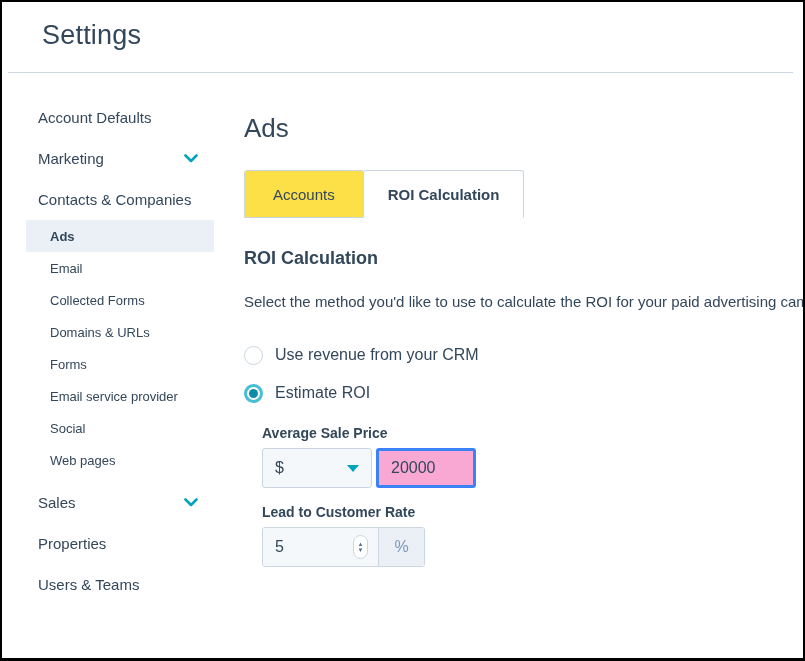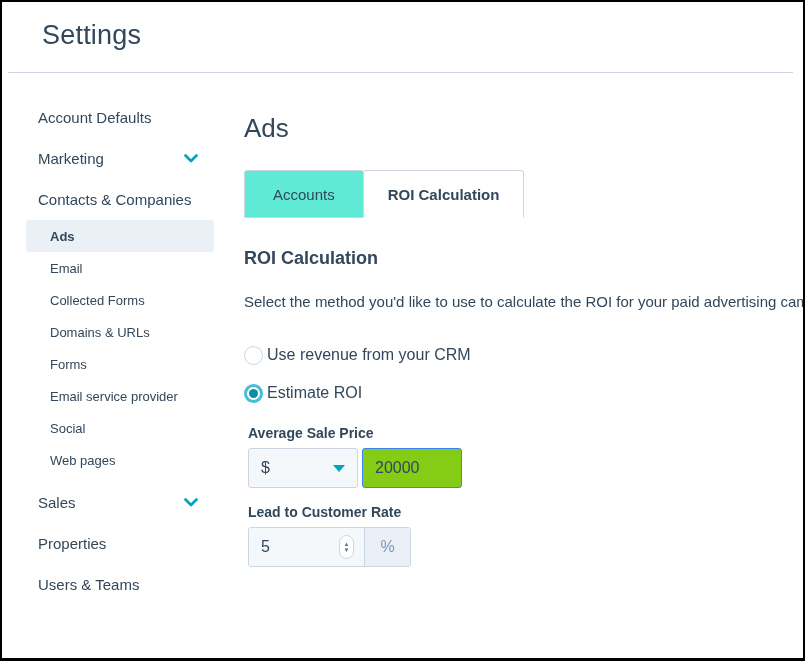--- a/index.html
+++ b/index.html
@@ -32,21 +32,21 @@
   .chev { width:14px; height:9px; }
 
   
   .main { padding:40px 0 0 30px; flex:1; min-width:0; }
   .page-title { font-size:26px; font-weight:400; color:#33475b; line-height:1.2; }
 
   .tabs { display:flex; margin-top:26px; }
   .tab {
     height:48px; display:flex; align-items:center; justify-content:center;
     padding:12px 28px; font-size:15px; color:#33475b;
-    background:#5eead4; border:1px solid #cbd6e2;
+    background:#fde047; border:1px solid #cbd6e2;
     border-radius:3px 3px 0 0; cursor:pointer;
   }
   .tab + .tab { margin-left:-1px; }
   .tab.active { background:#fff; border-bottom-color:#fff; font-weight:bold; padding:0 24px; }
 
   .section-heading { margin-top:30px; font-size:18px; font-weight:bold; color:#33475b; }
   .section-desc {
     margin-top:24px; font-size:15px; color:#33475b;
     white-space:nowrap; line-height:18px;
   }
@@ -58,40 +58,40 @@
     width:19px; height:19px; border-radius:50%;
     border:1px solid #cbd6e2; background:#fff; flex-shrink:0;
     position:relative;
   }
   .radio.selected { border:3px solid #46bfd5; }
   .radio.selected::after {
     content:""; position:absolute; left:50%; top:50%;
     width:9px; height:9px; margin:-4.5px 0 0 -4.5px;
     border-radius:50%; background:#0e8ca6;
   }
-  .radio-label { margin-left:4px; font-size:16px; color:#33475b; }
-
-  
-  .form-area { margin-left:4px; margin-top:22px; }
+  .radio-label { margin-left:12px; font-size:16px; color:#33475b; }
+
+  
+  .form-area { margin-left:18px; margin-top:22px; }
   .field-label { font-size:14px; font-weight:bold; color:#33475b; line-height:16px; }
   .field-row { display:flex; margin-top:7px; }
   .currency-select {
     width:110px; height:40px; background:#f5f8fa;
     border:1px solid #cbd6e2; border-radius:3px;
     display:flex; align-items:center; justify-content:space-between;
     padding:0 12px; cursor:pointer; font-size:16px; color:#33475b;
   }
   .caret-down {
     width:0; height:0;
     border-left:6px solid transparent; border-right:6px solid transparent;
     border-top:7px solid #00a4bd;
   }
   .text-input-box {
-    width:100px; height:40px; background:#84cc16;
-    border:1px solid #3b82f6; border-radius:3px;
+    width:100px; height:40px; background:#f9a8d4;
+    border:3px solid #3b82f6; border-radius:3px;
     margin-left:4px; display:flex; align-items:center; padding:0 12px;
   }
   .text-input-box input, .num-part input {
     width:100%; border:none; background:transparent; outline:none;
     font-family:"Liberation Sans", sans-serif; font-size:16px; color:#33475b;
   }
   .input-group {
     display:flex; width:163px; height:40px;
     border:1px solid #cbd6e2; border-radius:3px; overflow:hidden; margin-top:7px;
   }

